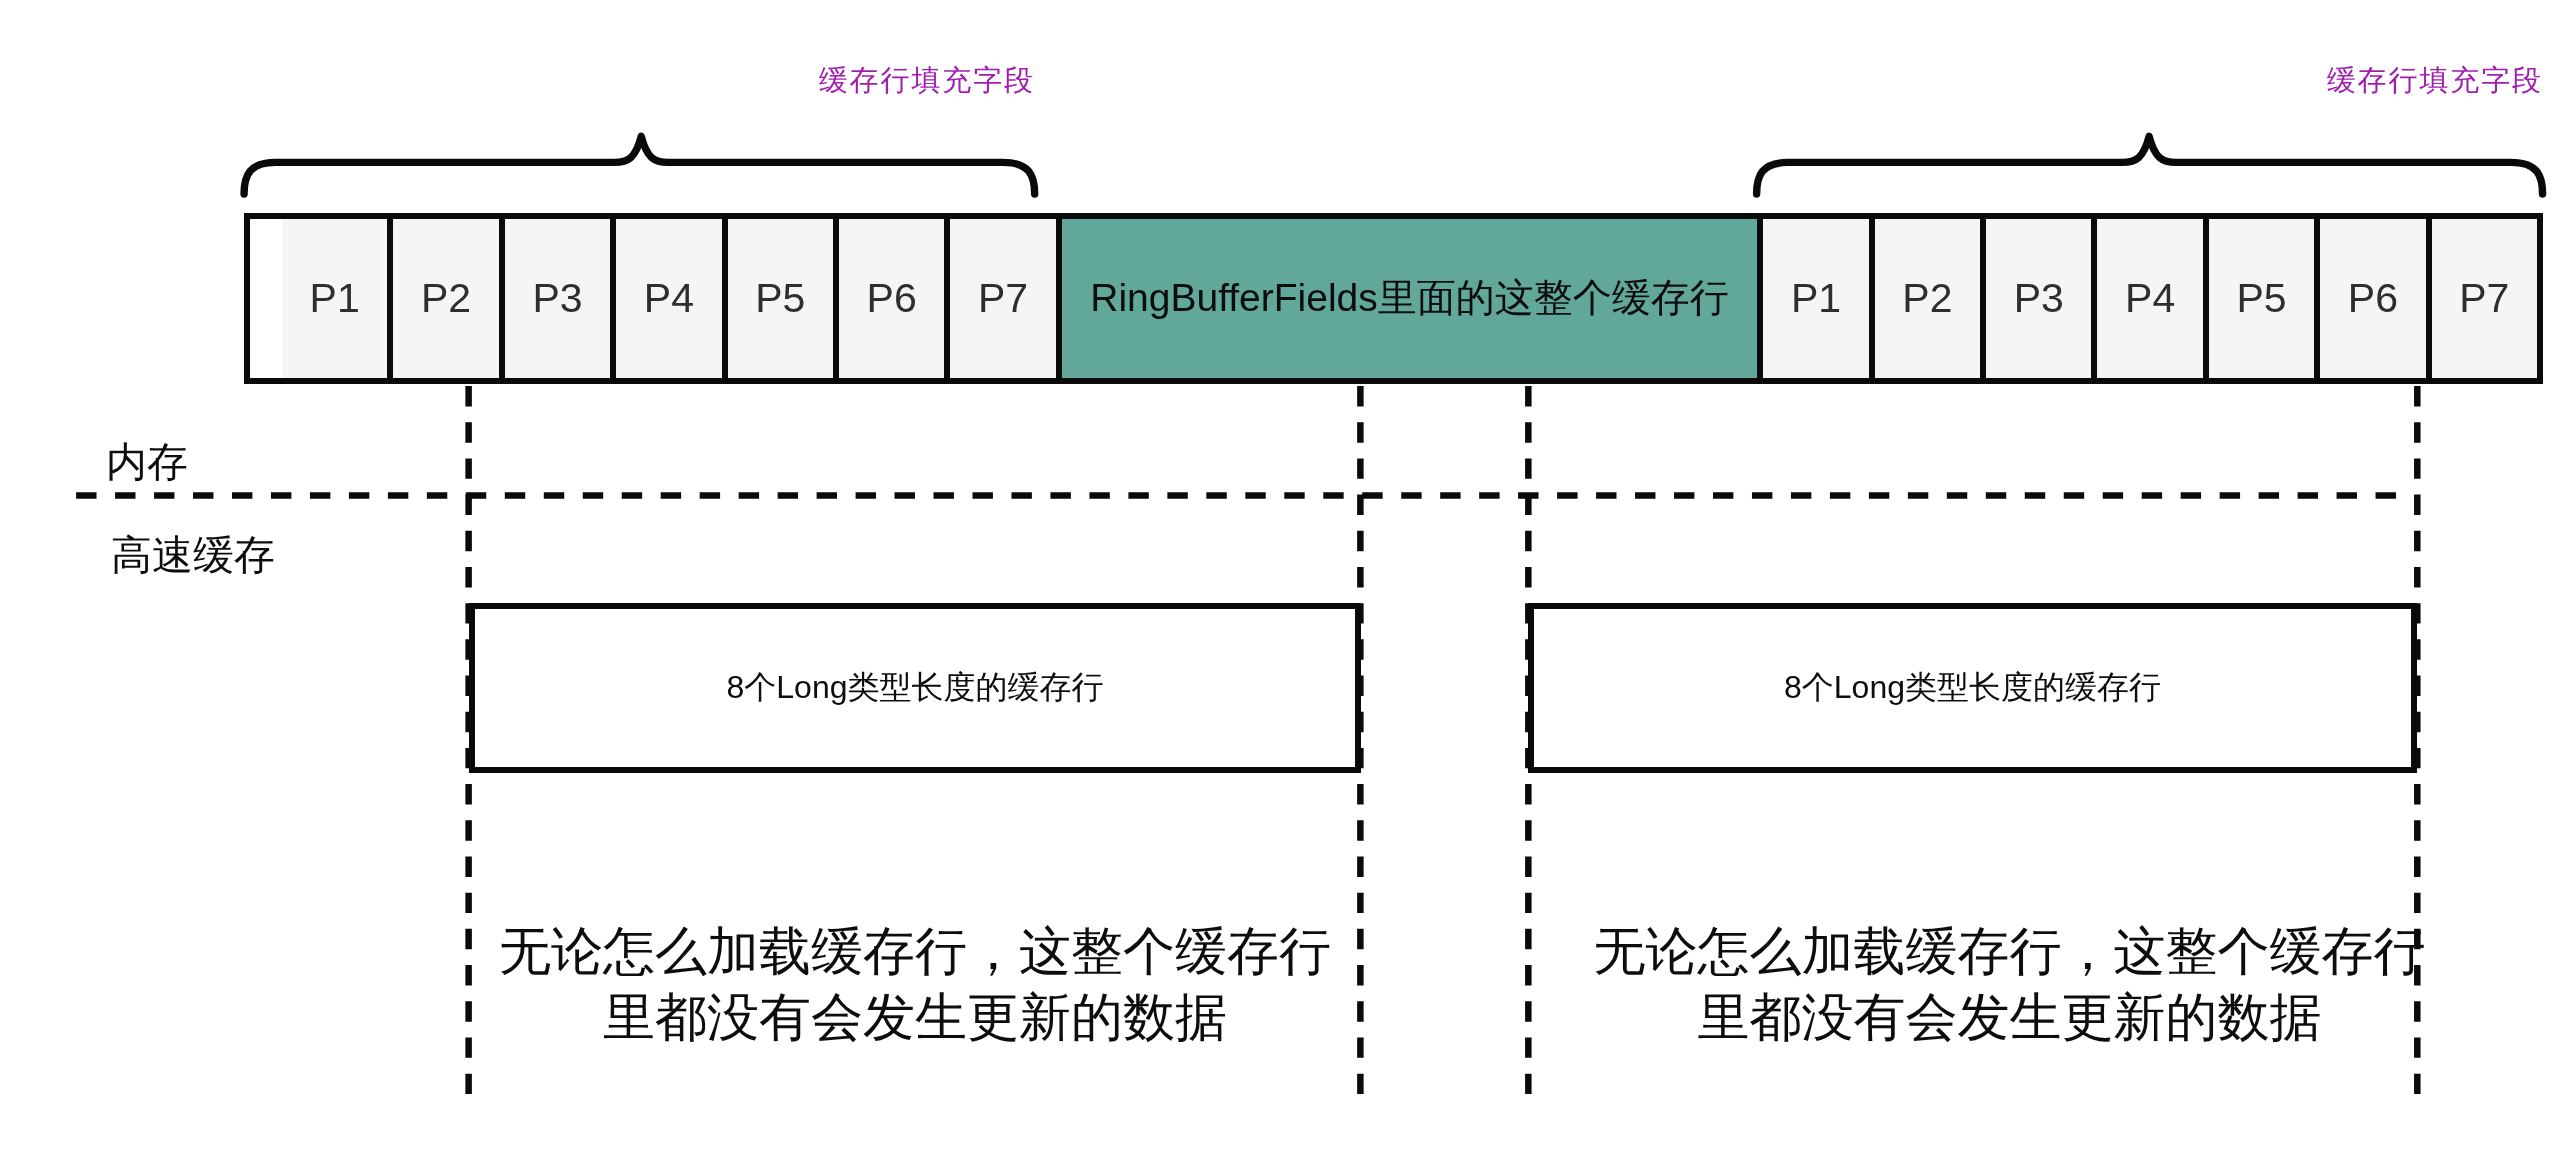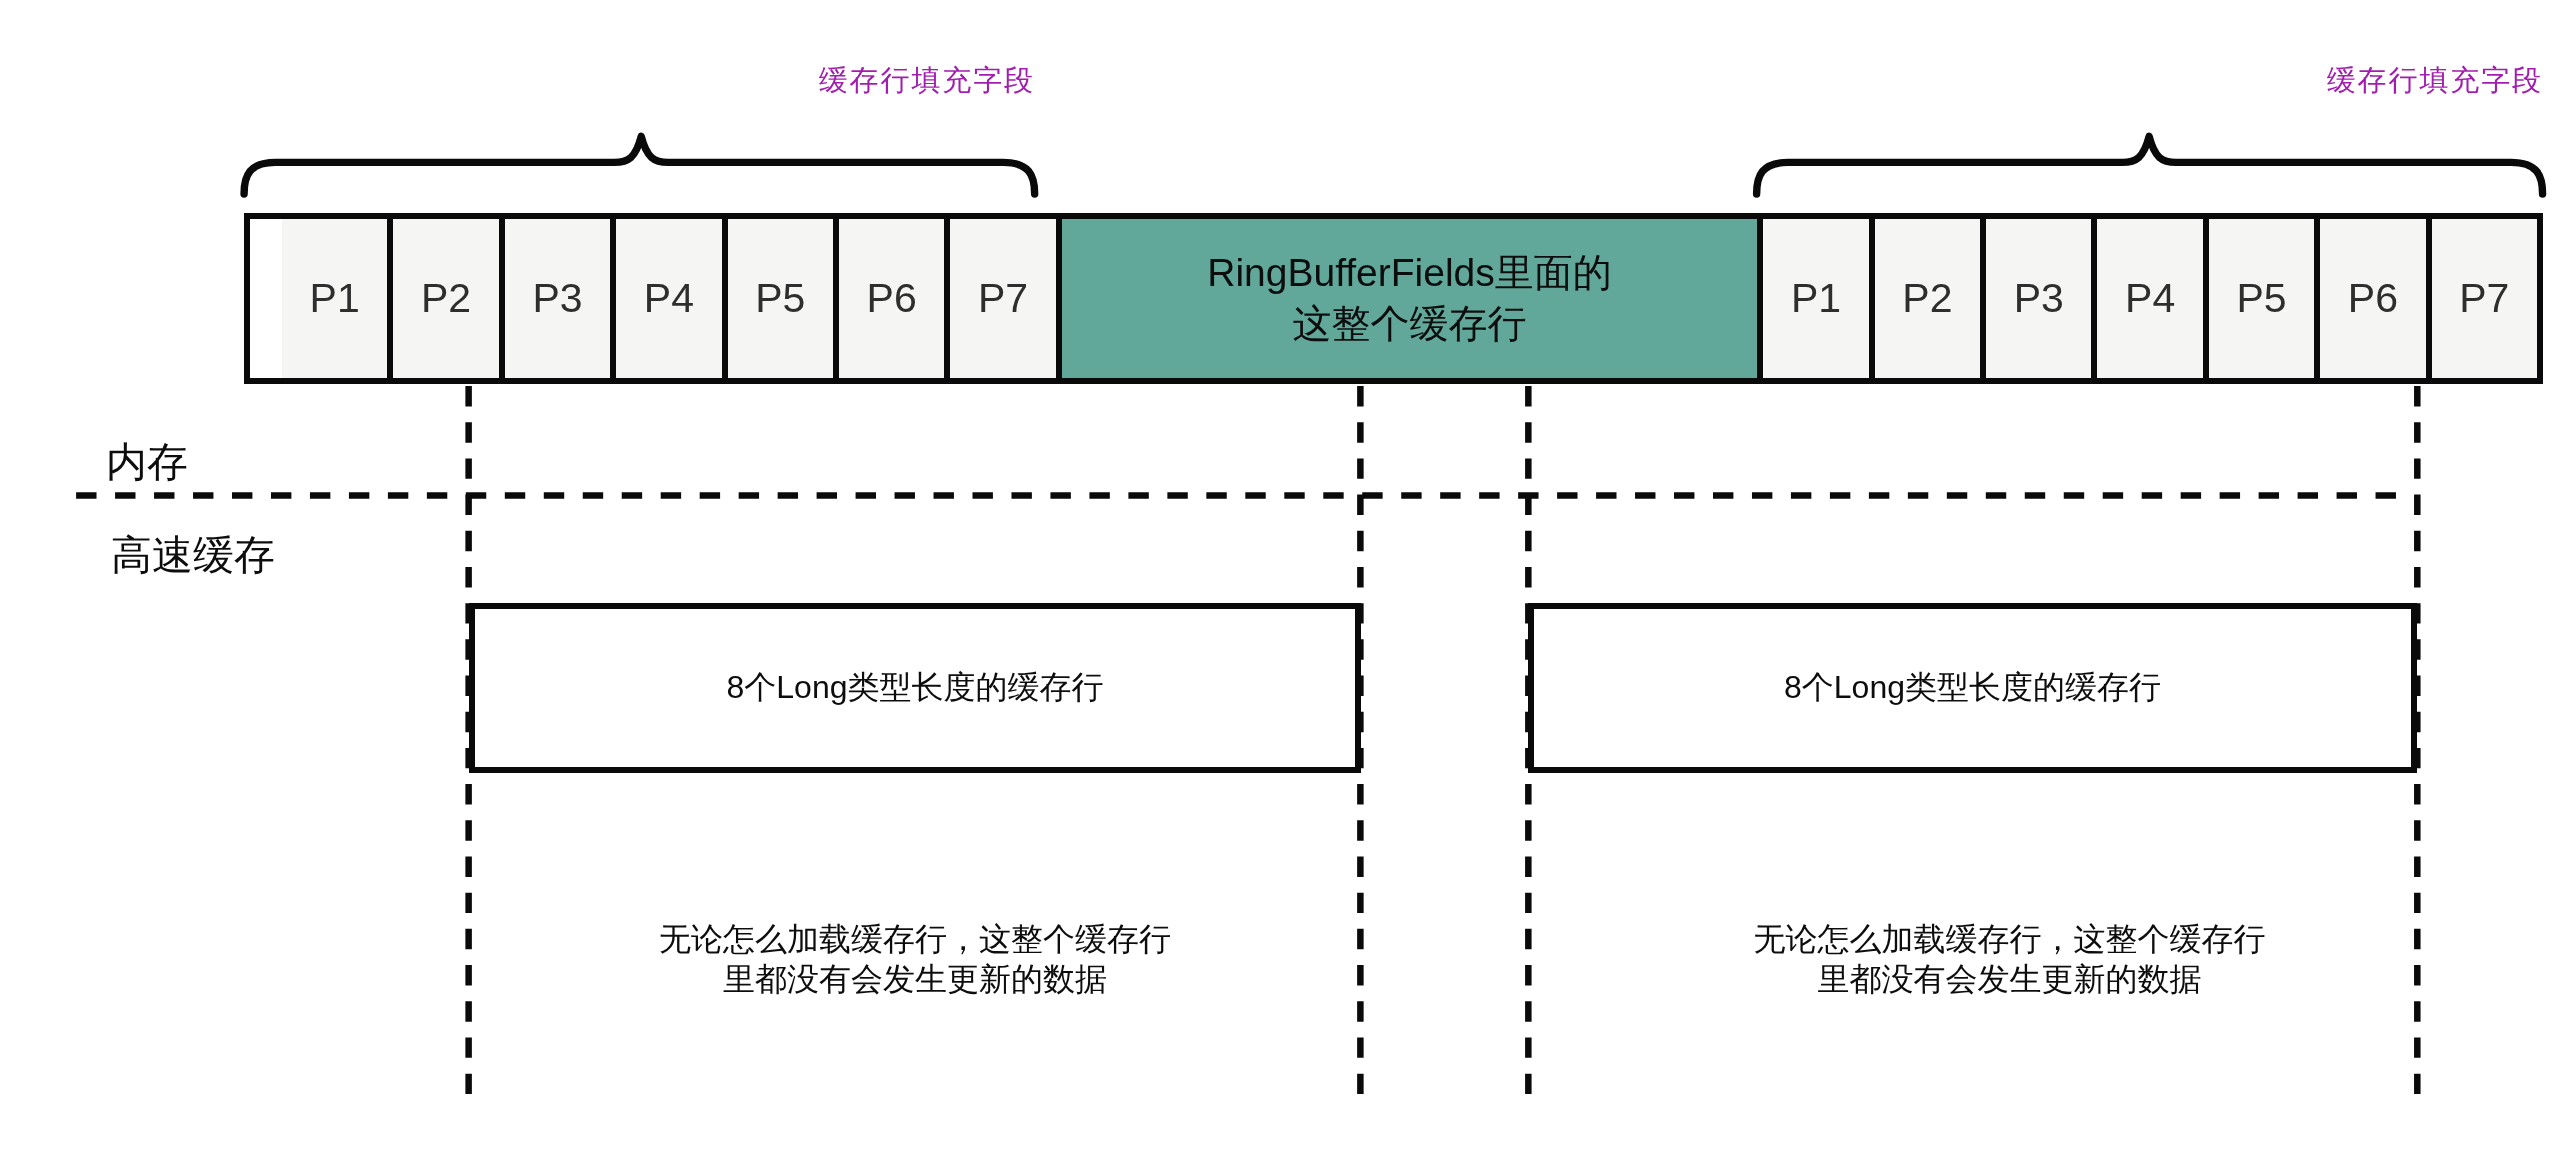--- a/index.html
+++ b/index.html
@@ -27,40 +27,40 @@
     display:flex;z-index:2;padding-left:32px;
   }
   .cell{
     flex:1;display:flex;align-items:center;justify-content:center;
     background:#f5f5f4;border-left:6.5px solid #0a0a0a;
     font-size:41px;color:#2e2e2e;
   }
   .memory-row > .cell:first-child{border-left:none;}
   .cell.green{
     flex:6.6;background:#62a89a;color:#0d0d0d;
-    flex-direction:column;line-height:1.3;font-size:39px;text-align:center;
+    flex-direction:row;line-height:1.3;font-size:39px;text-align:center;
   }
 
   
   .side-label{font-size:41px;color:#0d0d0d;z-index:2;white-space:nowrap;}
   .side-label.memory{left:106px;top:419px;margin-top:16px;}
   .side-label.cache{left:111px;top:528px;}
 
   
   .cacheline-box{
     top:603px;height:170px;border:6.5px solid #0a0a0a;background:#ffffff;
     display:flex;align-items:center;justify-content:center;
     font-size:32px;color:#0d0d0d;z-index:2;text-align:center;
   }
   .cacheline-box.left{left:469px;width:892px;}
   .cacheline-box.right{left:1528px;width:889px;}
 
   
   .annotation{
-    top:919px;font-size:32px;line-height:1.26;color:#0d0d0d;
+    top:919px;font-size:52px;line-height:1.26;color:#0d0d0d;
     text-align:center;z-index:2;
   }
   .annotation.left{left:469px;width:892px;}
   .annotation.right{left:1578px;width:863px;}
 </style>
 </head>
 <body>
 
 <svg class="layer-svg" viewBox="0 0 2776 1249">
 

